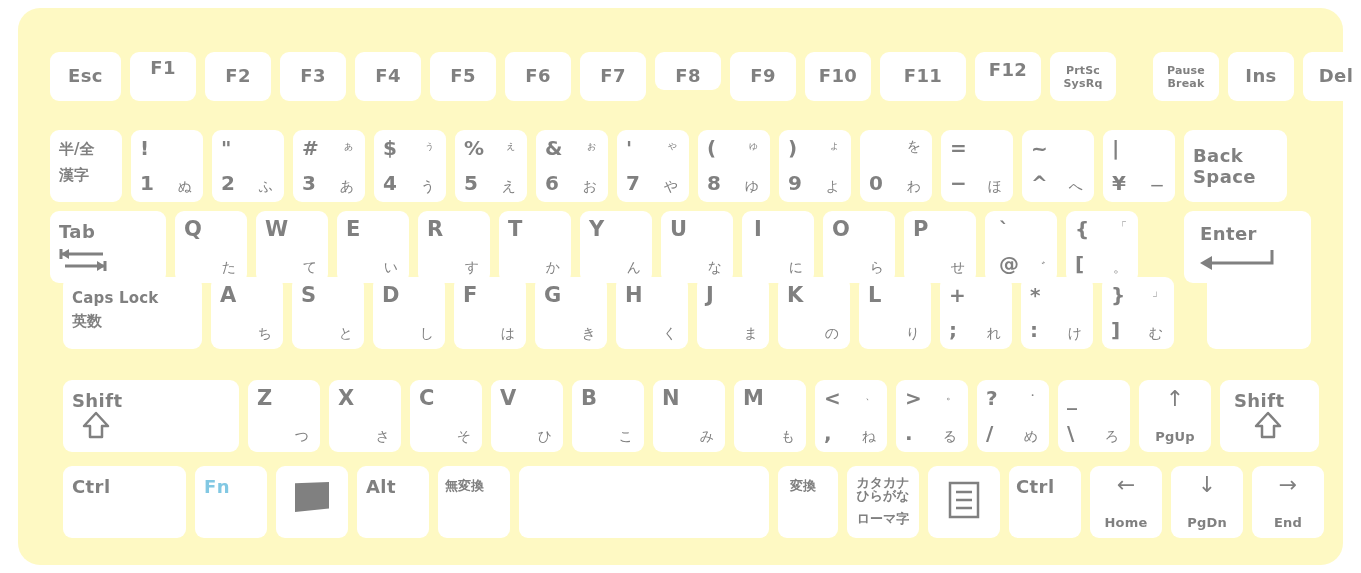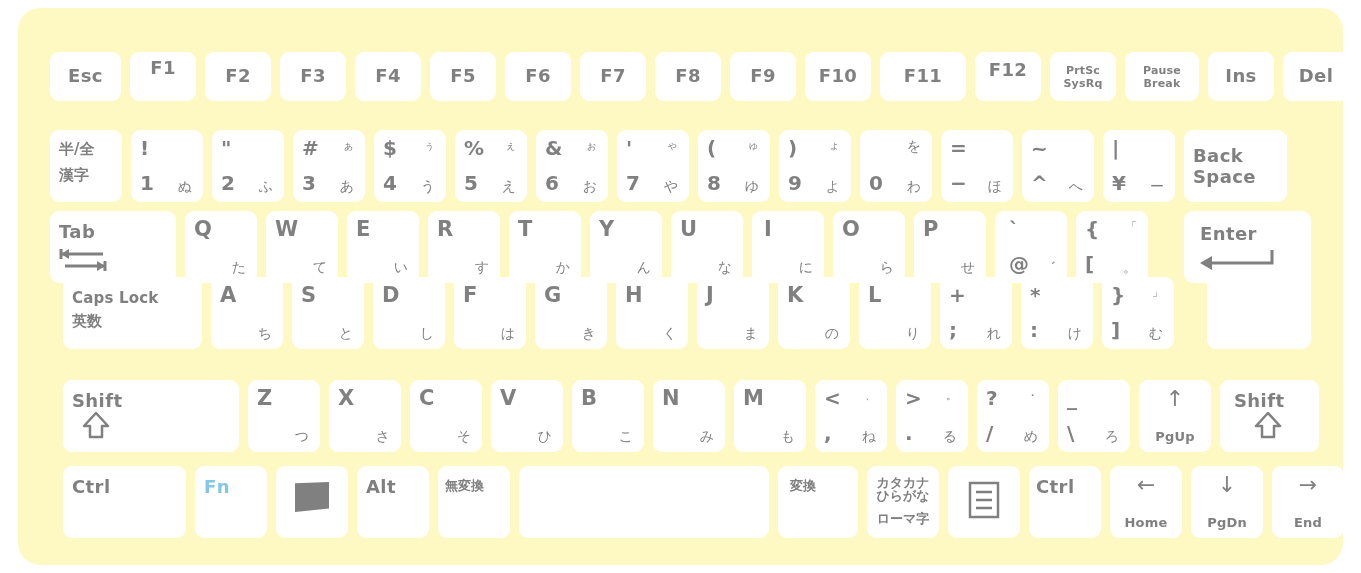--- a/index.html
+++ b/index.html
@@ -87,40 +87,40 @@
       </div>
     <div class="key" style="width:66px;height:49px;">
       <span class="lbl f-word ctr" style="top:15px;">F5</span>
       </div>
     <div class="key" style="width:66px;height:49px;">
       <span class="lbl f-word ctr" style="top:15px;">F6</span>
       </div>
     <div class="key" style="width:66px;height:49px;">
       <span class="lbl f-word ctr" style="top:15px;">F7</span>
       </div>
-    <div class="key" style="width:66px;height:49px;">
+    <div class="key" style="width:66px;height:38px;">
       <span class="lbl f-word ctr" style="top:15px;">F8</span>
       </div>
     <div class="key" style="width:66px;height:49px;">
       <span class="lbl f-word ctr" style="top:15px;">F9</span>
       </div>
     <div class="key" style="width:66px;height:49px;">
       <span class="lbl f-word ctr" style="top:15px;">F10</span>
       </div>
     <div class="key" style="width:86px;height:49px;">
       <span class="lbl f-word ctr" style="top:15px;">F11</span>
       </div>
     <div class="key" style="width:66px;height:49px;">
       <span class="lbl f-word ctr" style="top:9px;">F12</span>
       </div>
     <div class="key" style="width:66px;height:49px;">
       <span class="lbl f-tiny ctr" style="top:13px;">PrtSc</span>
       <span class="lbl f-tiny ctr" style="top:26px;">SysRq</span>
       </div>
-    <div class="key" style="width:74px;height:49px;">
+    <div class="key" style="width:66px;height:49px;margin-left:28px;">
       <span class="lbl f-tiny ctr" style="top:13px;">Pause</span>
       <span class="lbl f-tiny ctr" style="top:26px;">Break</span>
       </div>
     <div class="key" style="width:66px;height:49px;">
       <span class="lbl f-word ctr" style="top:15px;">Ins</span>
       </div>
     <div class="key" style="width:66px;height:49px;">
       <span class="lbl f-word ctr" style="top:15px;">Del</span>
       </div>
   </div>
@@ -216,21 +216,21 @@
       <span class="lbl f-kana br">ー</span>
       </div>
 
     <div class="key" style="width:103px;height:72px;">
       <span class="lbl f-word ml" style="top:17px;">Back</span>
       <span class="lbl f-word ml" style="top:38px;">Space</span>
       </div>
   </div>
 
   <div class="row" id="row-qwerty" style="left:32px; top:203px;">
-    <div class="key" style="width:126px;height:72px;">
+    <div class="key" style="width:116px;height:72px;">
       <span class="lbl f-word ml" style="top:12px;">Tab</span>
       <span class="tabicon">
         <svg width="50" height="26" viewBox="0 0 50 26">
           <path d="M2 2 L2 12 M2 7 L44 7" stroke="#808080" stroke-width="3" fill="none"></path>
           <path d="M2 7 L10 2 L10 12 Z" fill="#808080"></path>
           <path d="M46 14 L46 24 M6 19 L46 19" stroke="#808080" stroke-width="3" fill="none"></path>
           <path d="M46 19 L38 14 L38 24 Z" fill="#808080"></path>
         </svg>
       </span>
       </div>
@@ -458,21 +458,21 @@
       </div>
 
     <div class="key" style="width:72px;height:72px;">
       <span class="lbl f-jp-sm ml" style="top:12px;left:7px;">無変換</span>
       </div>
 
     <div class="key" style="width:250px;height:72px;">
       <span class="lbl ctr" style="top:28px;"></span>
       </div>
 
-    <div class="key" style="width:80px;height:72px;">
+    <div class="key" style="width:60px;height:72px;">
       <span class="lbl f-jp-sm ml" style="top:12px;left:12px;">変換</span>
       </div>
 
     <div class="key" style="width:72px;height:72px;">
       <span class="lbl f-jp-sm ctr" style="top:9px;">カタカナ</span>
       <span class="lbl f-jp-sm ctr" style="top:22px;">ひらがな</span>
       <span class="lbl f-jp-sm ctr" style="top:45px;">ローマ字</span>
       </div>
 
     <div class="key" style="width:72px;height:72px;">

